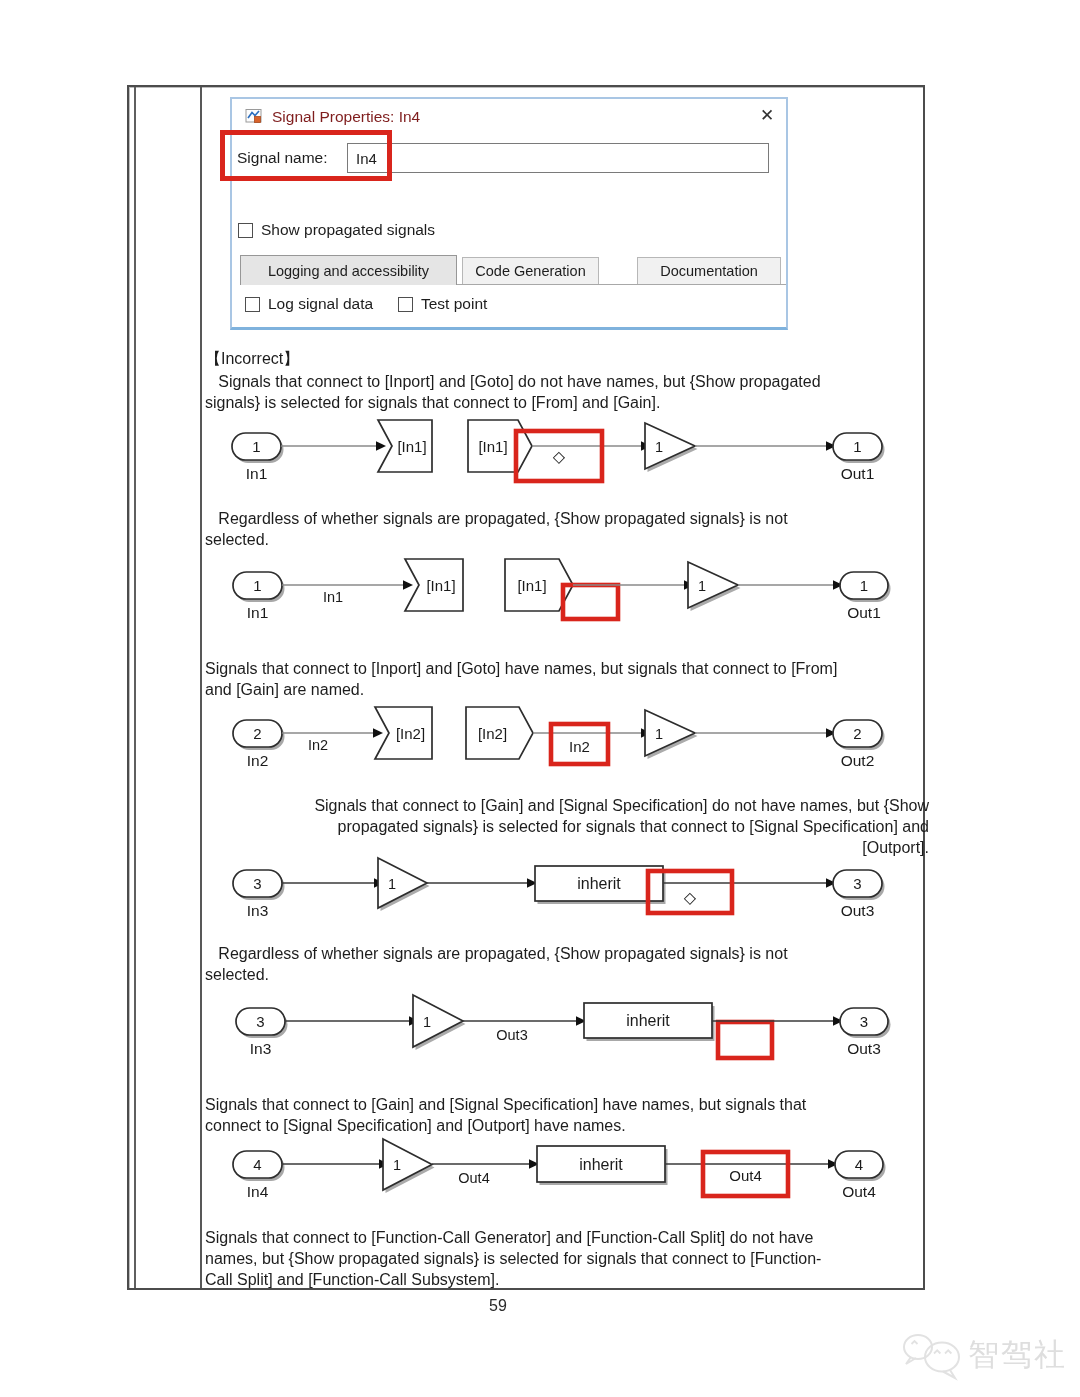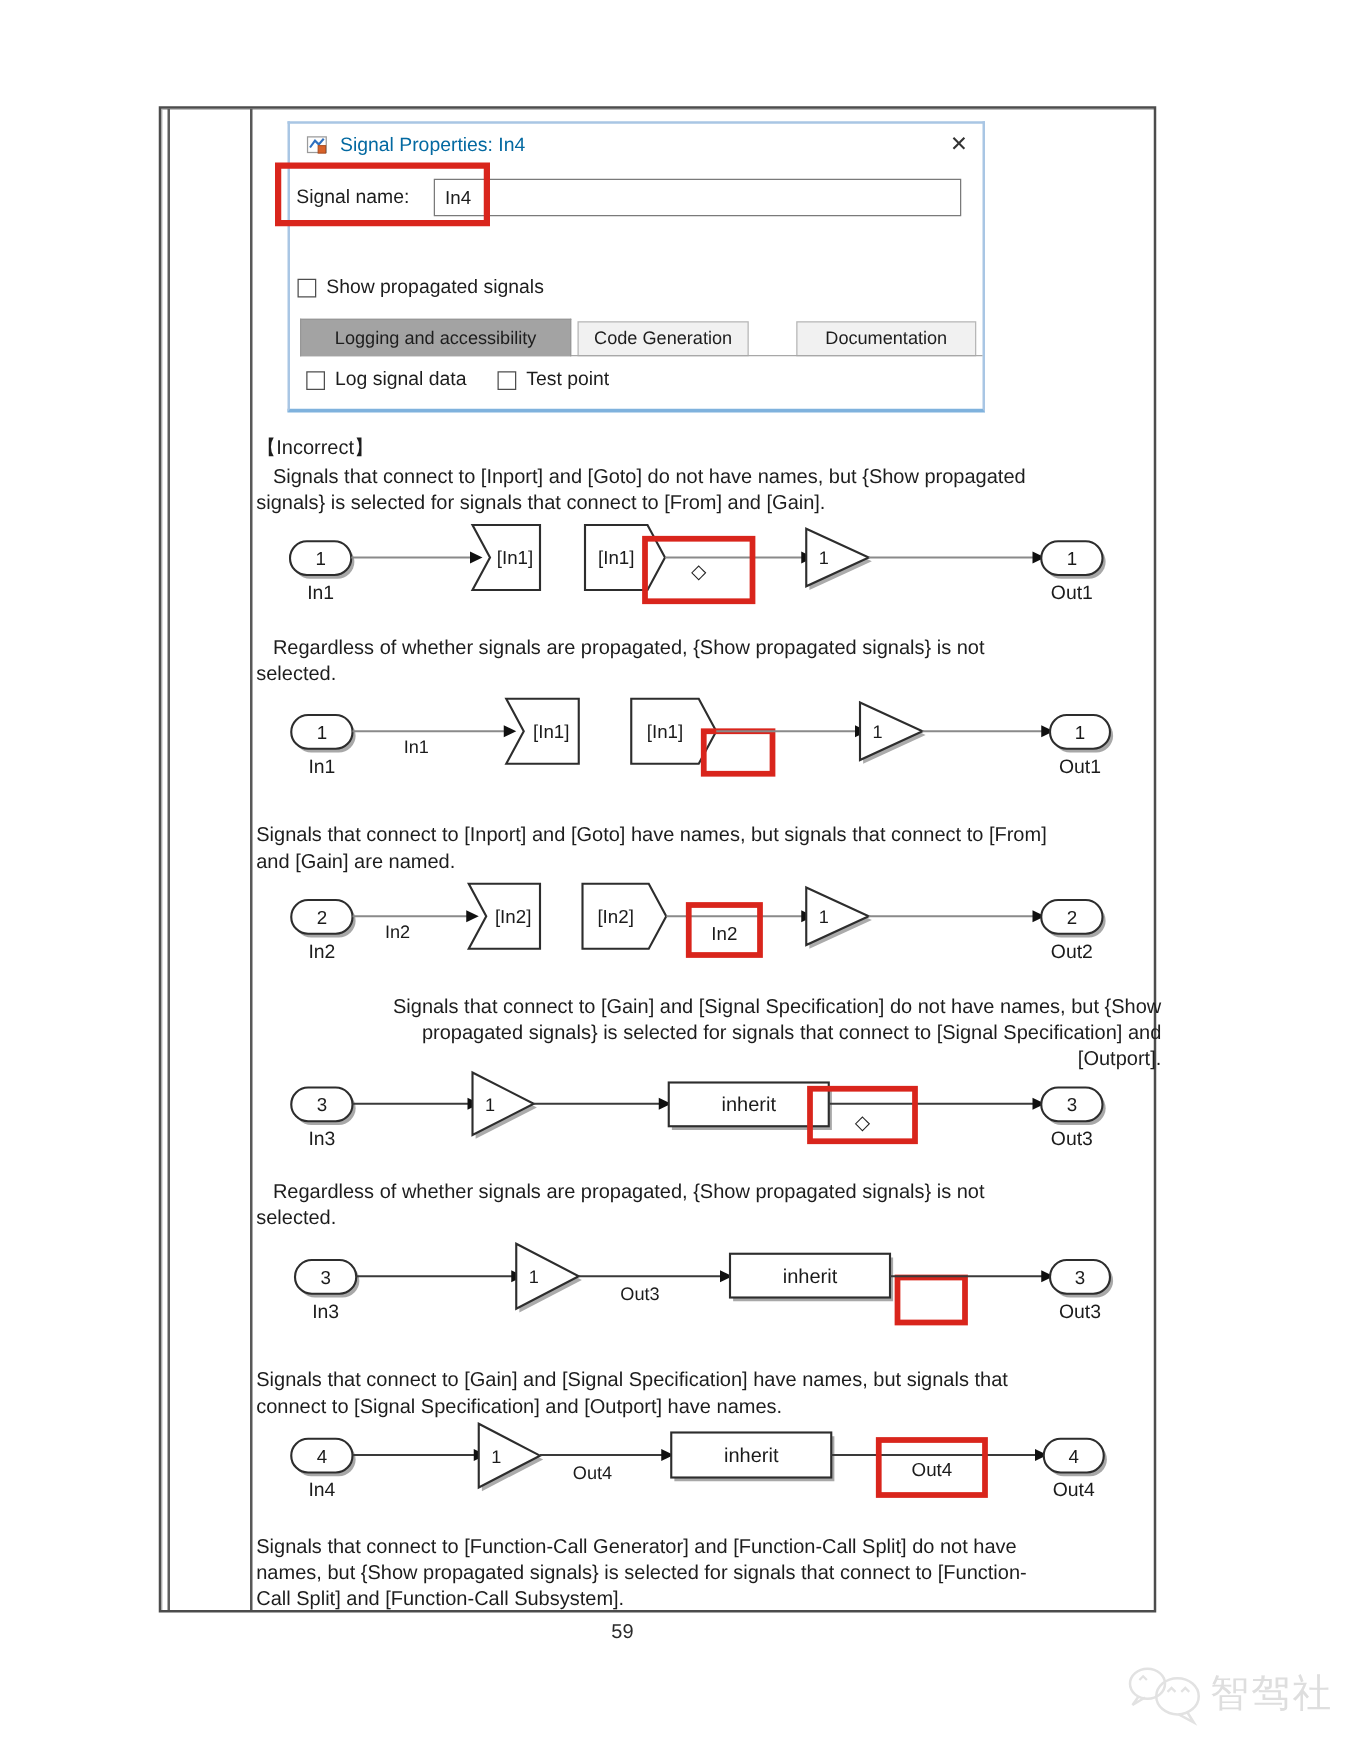--- a/index.html
+++ b/index.html
@@ -7,30 +7,30 @@
     width:1080px;height:1397px;position:relative;background:#ffffff;
     font-family:"Liberation Sans", sans-serif;color:#1d1d1d;overflow:hidden;
   }
   .abs{position:absolute;box-sizing:border-box;}
   
   .page-border{left:127px;top:85px;width:798px;height:1205px;border:2px solid #4c4c4c;box-shadow:1px 1px 0 #bdbdbd inset;}
   .inner-left-line{left:134px;top:87px;width:0;height:1201px;border-left:2px solid #5f5f5f;}
   .col-divider{left:200px;top:87px;width:0;height:1201px;border-left:2px solid #585858;}
   
   .dialog{left:230px;top:97px;width:558px;height:233px;background:#fff;border:2px solid #a9c6e4;border-bottom:3px solid #7fb2dd;}
-  .dlg-title{left:40px;top:9px;font-size:15.5px;color:#0369a1;}
+  .dlg-title{left:40px;top:9px;font-size:15.5px;color:#7f1d1d;}
   .dlg-close{left:528px;top:6px;font-size:17px;color:#333;cursor:default;}
   .dlg-label{left:5px;top:50px;font-size:15.5px;}
   .dlg-input{left:115px;top:44px;width:422px;height:30px;border:1px solid #7a7a7a;background:#fff;font-size:15px;padding:0 0 0 8px;font-family:"Liberation Sans",sans-serif;color:#1d1d1d;}
   .cb-row{display:flex;align-items:center;gap:8px;font-size:15.5px;}
   .cbx{width:15px;height:15px;border:1.6px solid #4e4e4e;background:#fff;flex:0 0 auto;display:inline-block;box-sizing:border-box;}
   .row1{left:6px;top:88px;}
   .row2{left:6px;top:122px;}
   .tab{position:absolute;box-sizing:border-box;font-size:14.5px;display:flex;align-items:center;justify-content:center;}
-  .tab-active{left:8px;top:156px;width:217px;height:30px;background:#a3a3a3;border:1px solid #979797;border-bottom:none;z-index:2;}
+  .tab-active{left:8px;top:156px;width:217px;height:30px;background:#e5e5e5;border:1px solid #979797;border-bottom:none;z-index:2;}
   .tab-i1{left:230px;top:158px;width:137px;height:28px;background:#f1f1f1;border:1px solid #b7b7b7;}
   .tab-i2{left:377px;top:158px;width:144px;height:28px;background:#f1f1f1;border:1px solid #b7b7b7;margin-left:28px;}
   .tab-underline{left:8px;top:185px;width:546px;height:0;border-top:1px solid #a8a8a8;}
   .row3{left:13px;top:196px;}
   .row4{left:166px;top:196px;}
   
   .red-frame{left:220px;top:130px;width:172px;height:51px;border:5px solid #d9251c;z-index:5;background:transparent;}
   
   .para{left:205px;width:724px;font-size:16px;line-height:21px;white-space:pre-wrap;z-index:2;}
   .p-head{top:348px;}

